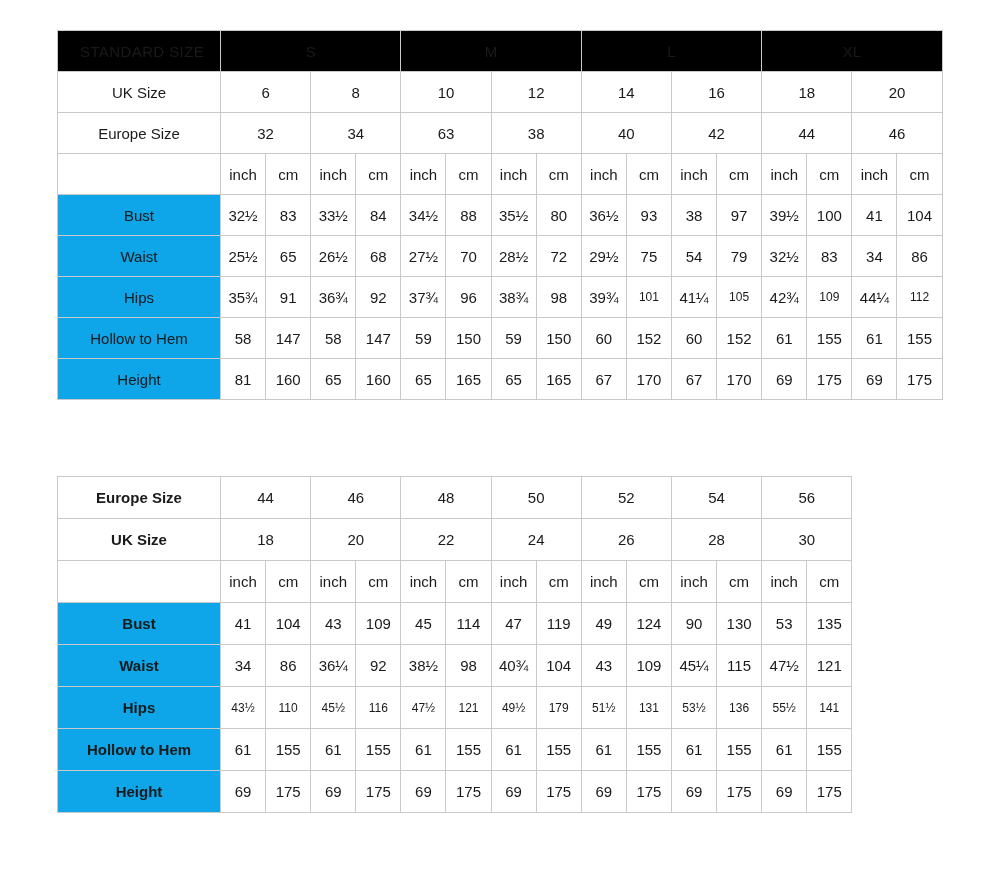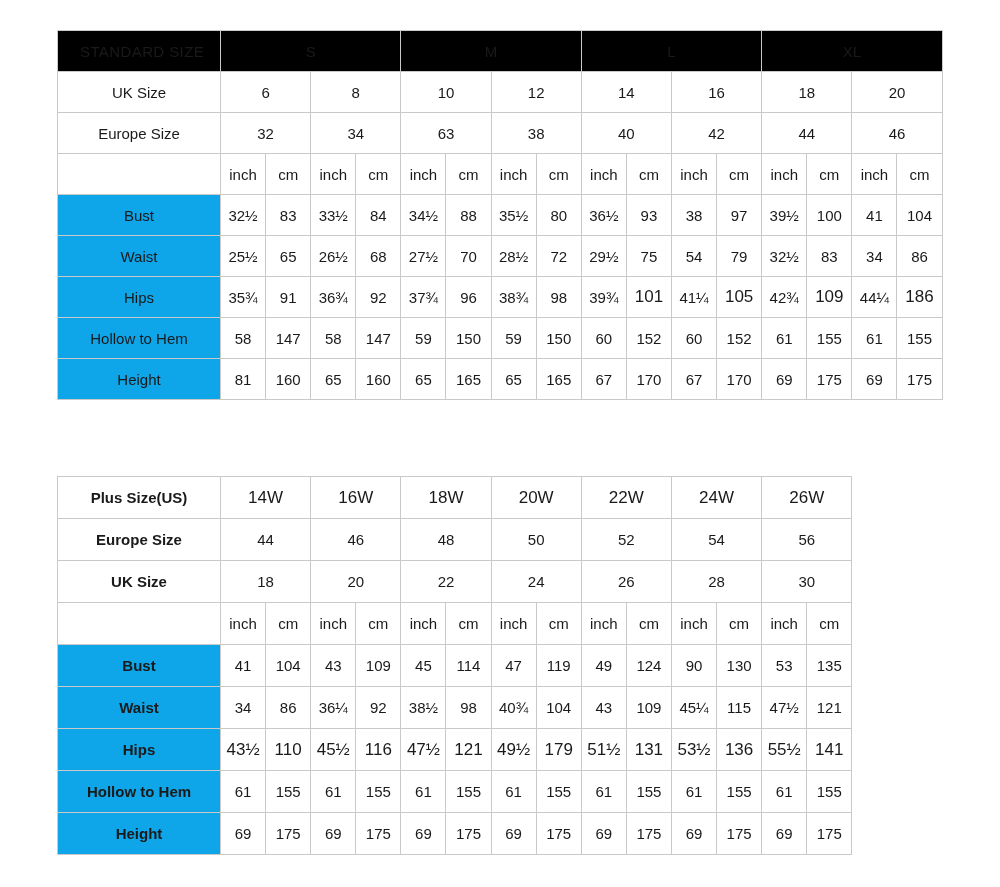--- a/index.html
+++ b/index.html
@@ -65,21 +65,21 @@
   }
   .unit-row td {
     font-size: 14px;
     color: #222;
     height: 38px;
   }
   .val {
     font-size: 16px;
   }
   .val.sm {
-    font-size: 17px;
+    font-size: 12px;
     margin-left: 24px;
   }
   .blank-label {
     background: #ffffff;
   }
 
   
   col.c-label { width: 163px; }
   col.c-val { width: 45.1px; }
 
@@ -242,21 +242,21 @@
           <td class="val">96</td>
           <td class="val">38¾</td>
           <td class="val">98</td>
           <td class="val">39¾</td>
           <td class="val sm">101</td>
           <td class="val">41¼</td>
           <td class="val sm">105</td>
           <td class="val">42¾</td>
           <td class="val sm">109</td>
           <td class="val">44¼</td>
-          <td class="val sm">186</td>
+          <td class="val sm">112</td>
         </tr>
 
         <tr>
           <td class="rowlabel grey">Hollow to Hem</td>
           <td class="val">58</td>
           <td class="val">147</td>
           <td class="val">58</td>
           <td class="val">147</td>
           <td class="val">59</td>
           <td class="val">150</td>
@@ -308,30 +308,20 @@
           <col class="p-val">
           <col class="p-val">
         <col class="p-val">
           <col class="p-val">
           <col class="p-val">
           <col class="p-val">
         <col class="p-val">
           <col class="p-val">
       </colgroup>
       <tbody>
-        <tr>
-          <td class="rowlabel">Plus Size(US)</td>
-          <td class="val sm" colspan="2">14W</td>
-          <td class="val sm" colspan="2">16W</td>
-          <td class="val sm" colspan="2">18W</td>
-          <td class="val sm" colspan="2">20W</td>
-          <td class="val sm" colspan="2">22W</td>
-          <td class="val sm" colspan="2">24W</td>
-          <td class="val sm" colspan="2">26W</td>
-        </tr>
 
         <tr>
           <td class="rowlabel">Europe Size</td>
           <td class="val" colspan="2">44</td>
           <td class="val" colspan="2">46</td>
           <td class="val" colspan="2">48</td>
           <td class="val" colspan="2">50</td>
           <td class="val" colspan="2">52</td>
           <td class="val" colspan="2">54</td>
           <td class="val" colspan="2">56</td>

